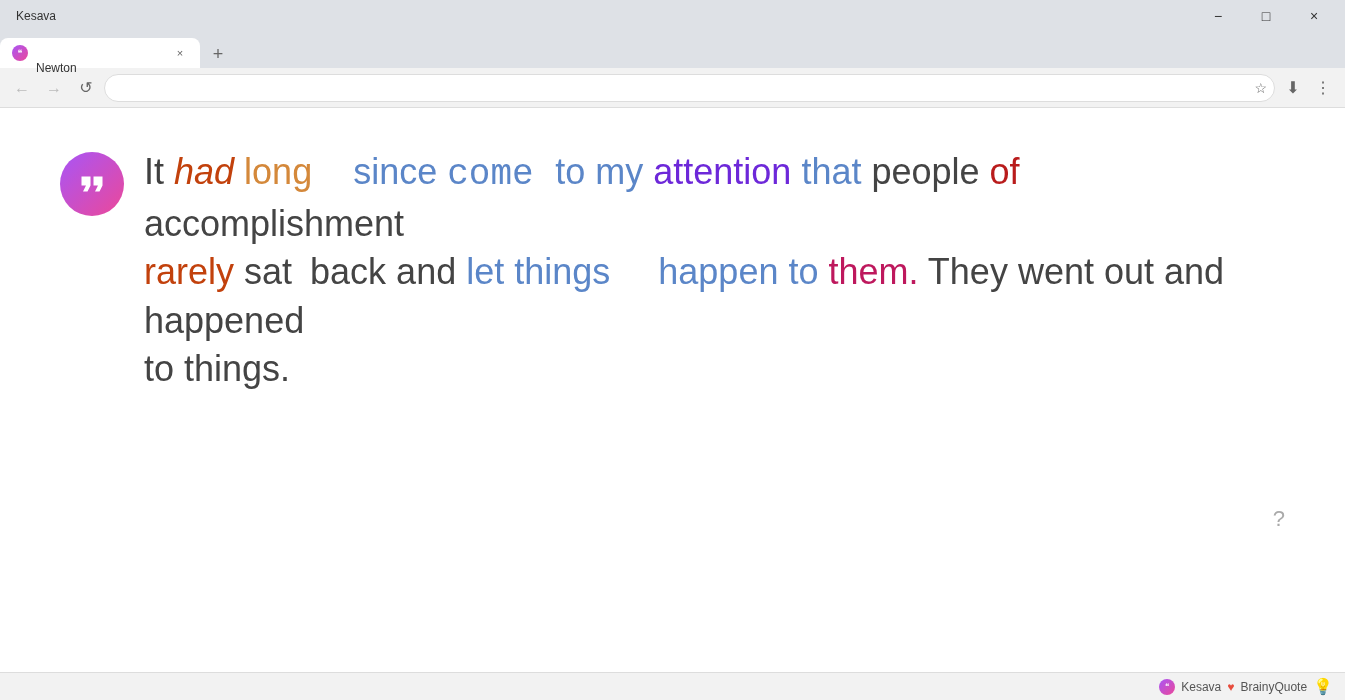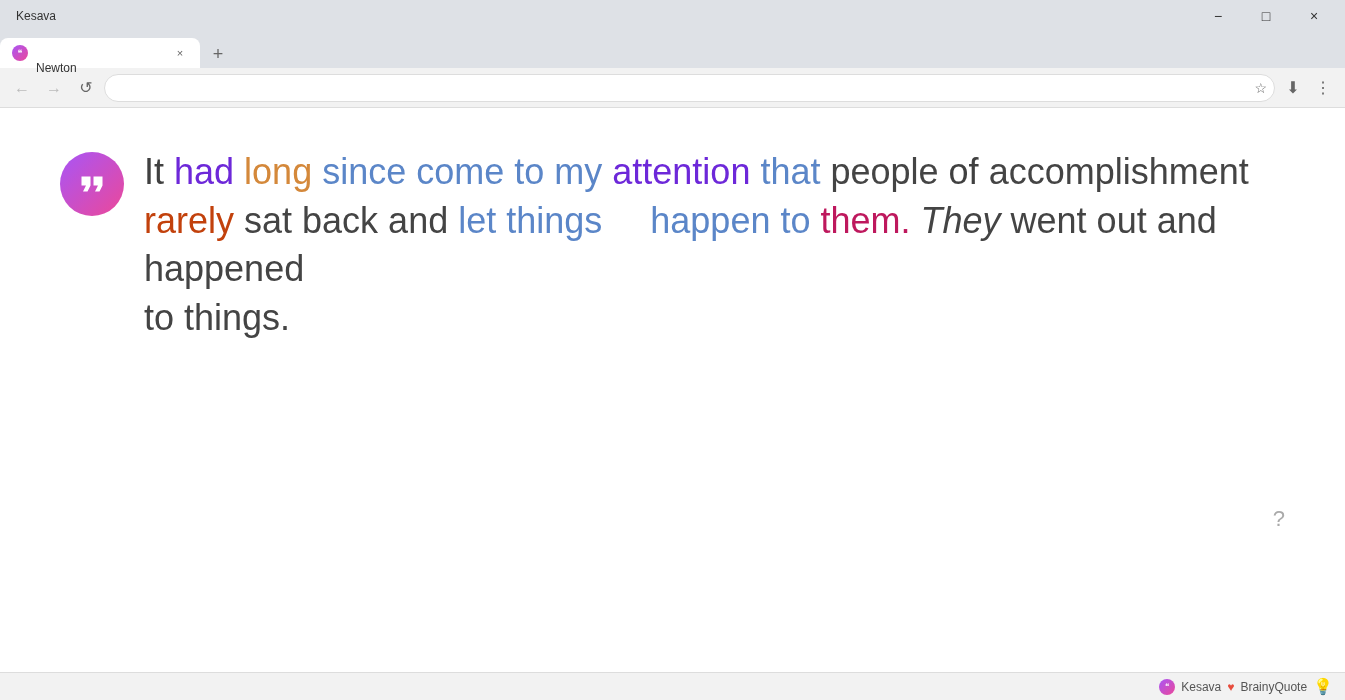--- a/index.html
+++ b/index.html
@@ -215,41 +215,41 @@
 
     .quote-text {
       font-size: 36px;
       line-height: 1.35;
       font-weight: 300;
       color: #444;
       flex: 1;
     }
 
     .word-it { color: #404040; }
-    .word-had { color: #6d28d9; }
+    .word-had { color: #c2410c; font-style: italic; }
     .word-long { color: #d4883a; }
-    .word-since { color: #5b86c8; }
-    .word-come { color: #5b86c8; }
+    .word-since { color: #5b86c8; margin-left: 31px; }
+    .word-come { color: #5b86c8; font-family: Liberation Mono, monospace; }
     .word-to1 { color: #5b86c8; }
     .word-my { color: #5b86c8; }
     .word-attention { color: #6d28d9; }
     .word-that { color: #5b86c8; }
     .word-people { color: #444; }
-    .word-of { color: #404040; }
+    .word-of { color: #b91c1c; }
     .word-accomplishment { color: #444; }
     .word-rarely { color: #c2410c; }
     .word-sat { color: #444; }
-    .word-back { color: #444; }
+    .word-back { color: #444; margin-left: 8px; }
     .word-and { color: #444; }
     .word-let { color: #5b86c8; margin-top: 36px; }
     .word-things { color: #5b86c8; }
     .word-happen { color: #5b86c8; margin-left: 38px; }
     .word-to2 { color: #5b86c8; }
     .word-them { color: #be185d; }
-    .word-they { color: #444; font-style: italic; }
+    .word-they { color: #444; }
     .word-went { color: #444; }
     .word-out { color: #444; }
     .word-and2 { color: #444; }
     .word-happened { color: #444; }
     .word-to3 { color: #444; }
     .word-things2 { color: #444; }
 
     .help-btn {
       position: absolute;
       right: 60px;

